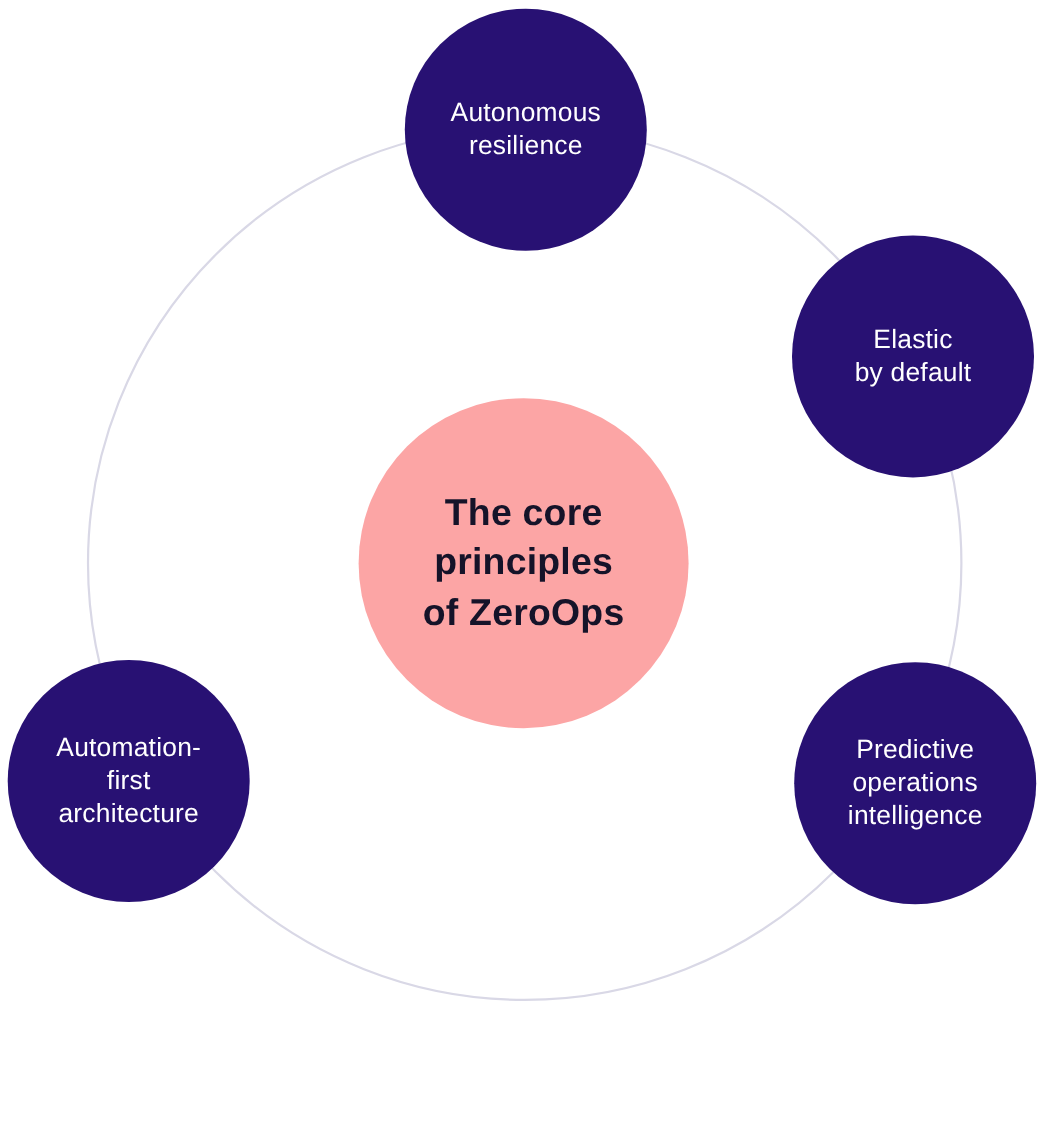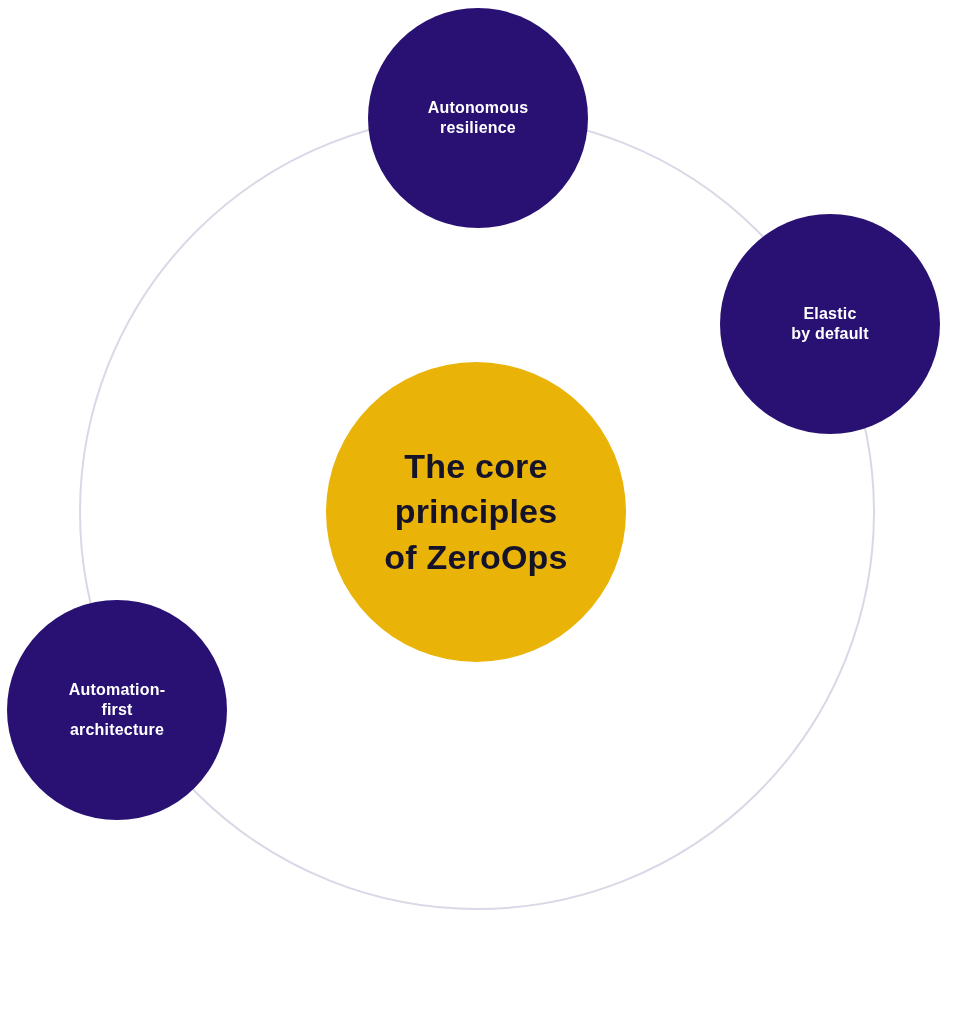--- a/index.html
+++ b/index.html
@@ -28,21 +28,21 @@
     z-index: 0;
   }
   
   .center-circle {
     position: absolute;
     left: 326px;
     top: 362px;
     width: 300px;
     height: 300px;
     border-radius: 50%;
-    background: #eab308;
+    background: #fca5a5;
     display: flex;
     align-items: center;
     justify-content: center;
     text-align: center;
     z-index: 2;
   }
   .center-title {
     font-size: 34px;
     font-weight: 700;
     line-height: 1.33;
@@ -57,22 +57,22 @@
     height: 220px;
     border-radius: 50%;
     background: #281173;
     display: flex;
     align-items: center;
     justify-content: center;
     text-align: center;
     z-index: 1;
   }
   .node-label {
-    font-size: 16px;
-    font-weight: 700;
+    font-size: 24px;
+    font-weight: 400;
     line-height: 1.25;
     color: #ffffff;
     white-space: pre-line;
     letter-spacing: 0.2px;
     padding: 0 14px;
   }
   .pos-top         { left: 368px; top: 8px;   }
   .pos-upper-right { left: 720px; top: 214px; }
   .pos-lower-right { left: 722px; top: 602px; }
   .pos-bottom      { left: 369px; top: 793px; }
@@ -95,20 +95,25 @@
   <div class="node pos-top">
     <div class="node-label">Autonomous
 resilience</div>
   </div>
 
   <div class="node pos-upper-right">
     <div class="node-label">Elastic
 by default</div>
   </div>
 
+  <div class="node pos-lower-right">
+    <div class="node-label">Predictive
+operations
+intelligence</div>
+  </div>
 
 
   <div class="node pos-lower-left">
     <div class="node-label">Automation-
 first
 architecture</div>
   </div>
 
 
 </div>

